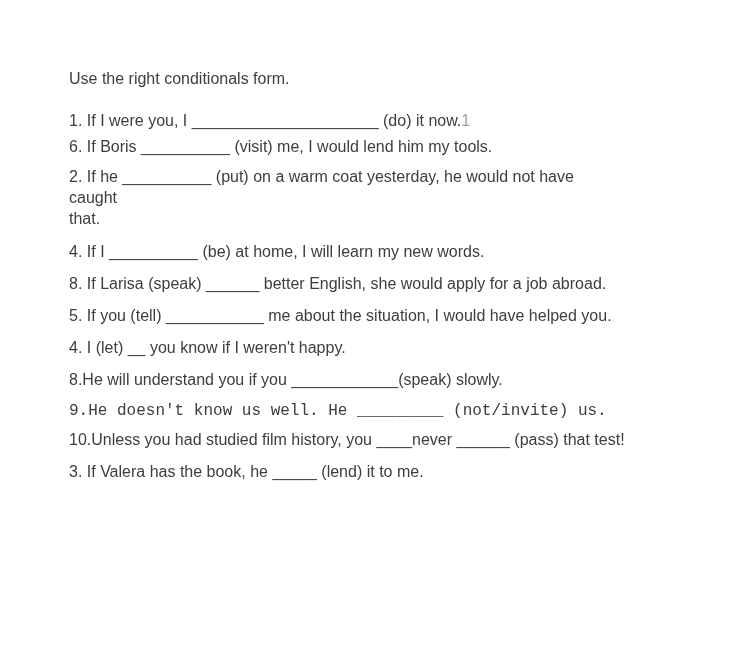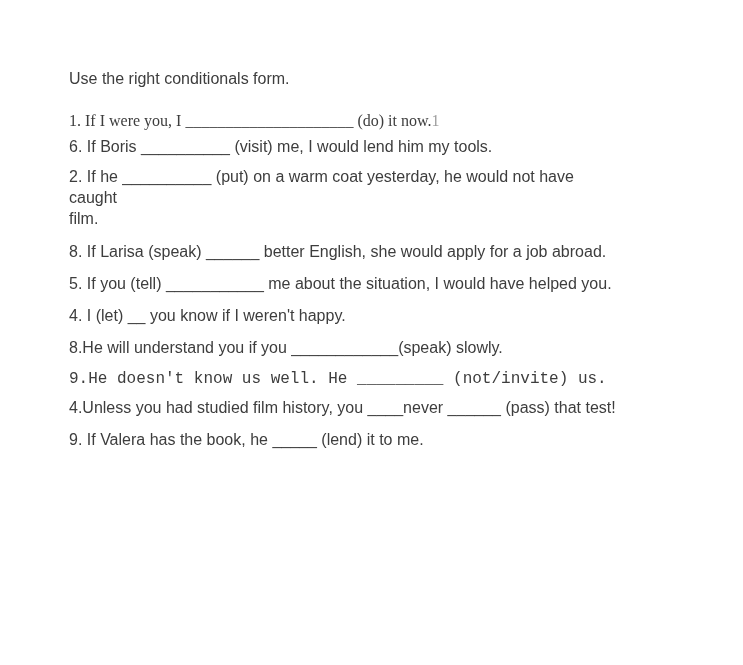--- a/index.html
+++ b/index.html
@@ -27,48 +27,49 @@
     margin: 0 0 21px 0;
   }
   .q {
     margin: 0 0 11px 0;
     max-width: 635px;
     white-space: nowrap;
   }
   .q--wrap {
     white-space: normal;
   }
-  .q--gap-5  { margin-bottom: 5px; font-family: Liberation Serif, serif; }
+  .q--gap-5  { margin-bottom: 5px; }
   .q--gap-9  { margin-bottom: 9px; }
   .q--gap-12 { margin-bottom: 12px; }
   .q--gap-7  { margin-bottom: 7px; font-family: Liberation Mono, monospace; }
   .muted {
     color: #9e9e9e;
   }
 </style>
 </head>
 <body>
 
 <div class="page">
   <p class="title">Use the right conditionals form.</p>
 
   <p class="q q--gap-5"><span>1. If I were you, I _____________________ (do) it now.</span><span class="muted">1</span></p>
 
   <p class="q q--gap-9"><span>6. If Boris __________ (visit) me, I would lend him my tools.</span></p>
 
-  <p class="q q--wrap q--gap-12"><span>2. If he __________ (put) on a warm coat yesterday, he would not have caught</span><br><span>film.</span></p>
+  <p class="q q--wrap q--gap-12"><span>2. If he __________ (put) on a warm coat yesterday, he would not have caught</span><br><span>that.</span></p>
 
+  <p class="q"><span>4. If I __________ (be) at home, I will learn my new words.</span></p>
 
   <p class="q"><span>8. If Larisa (speak) ______ better English, she would apply for a job abroad.</span></p>
 
   <p class="q"><span>5. If you (tell) ___________ me about the situation, I would have helped you.</span></p>
 
   <p class="q"><span>4. I (let) __ you know if I weren't happy.</span></p>
 
   <p class="q"><span>8.He will understand you if you ____________(speak) slowly.</span></p>
 
   <p class="q q--gap-7"><span>9.He doesn't know us well. He _________ (not/invite) us.</span></p>
 
-  <p class="q"><span>4.Unless you had studied film history, you ____never ______ (pass) that test!</span></p>
+  <p class="q"><span>10.Unless you had studied film history, you ____never ______ (pass) that test!</span></p>
 
-  <p class="q"><span>9. If Valera has the book, he _____ (lend) it to me.</span></p>
+  <p class="q"><span>3. If Valera has the book, he _____ (lend) it to me.</span></p>
 
 </div>
 
 </body></html>

